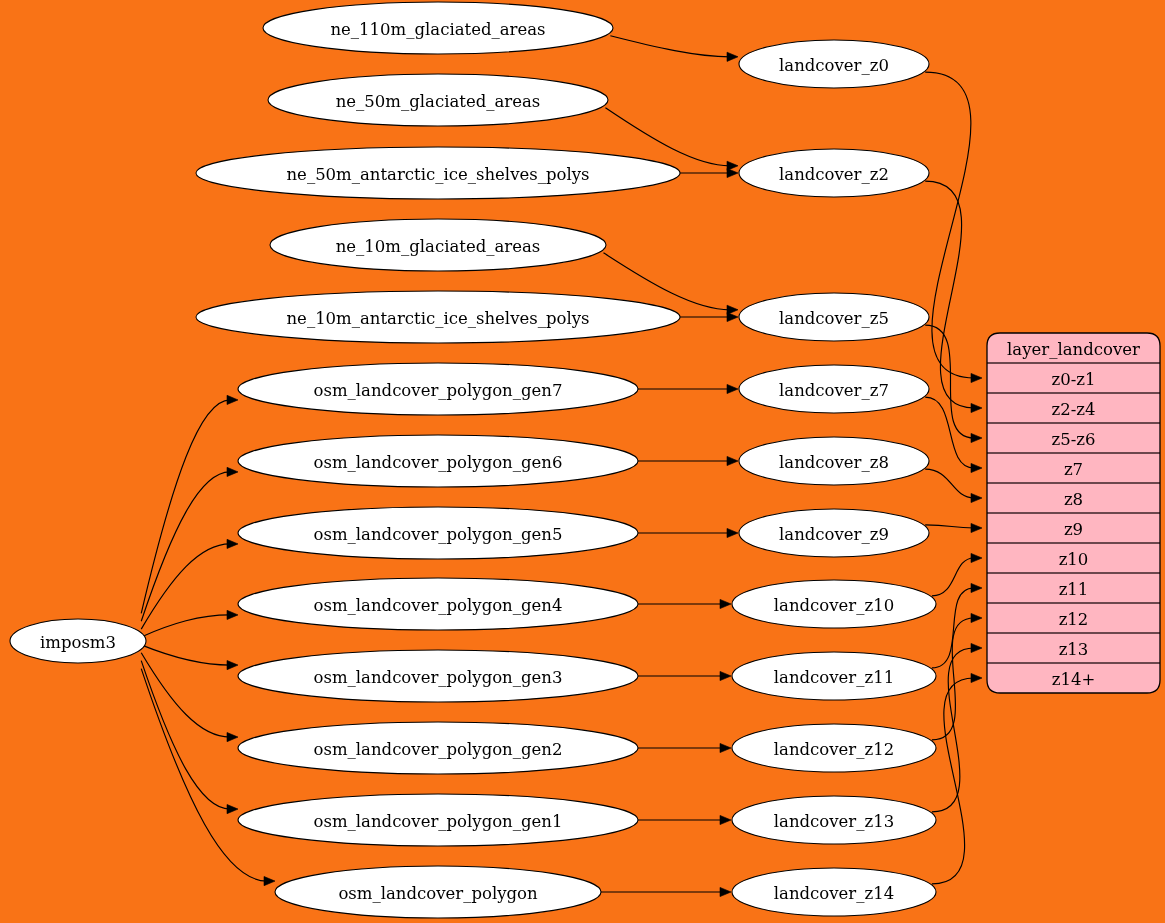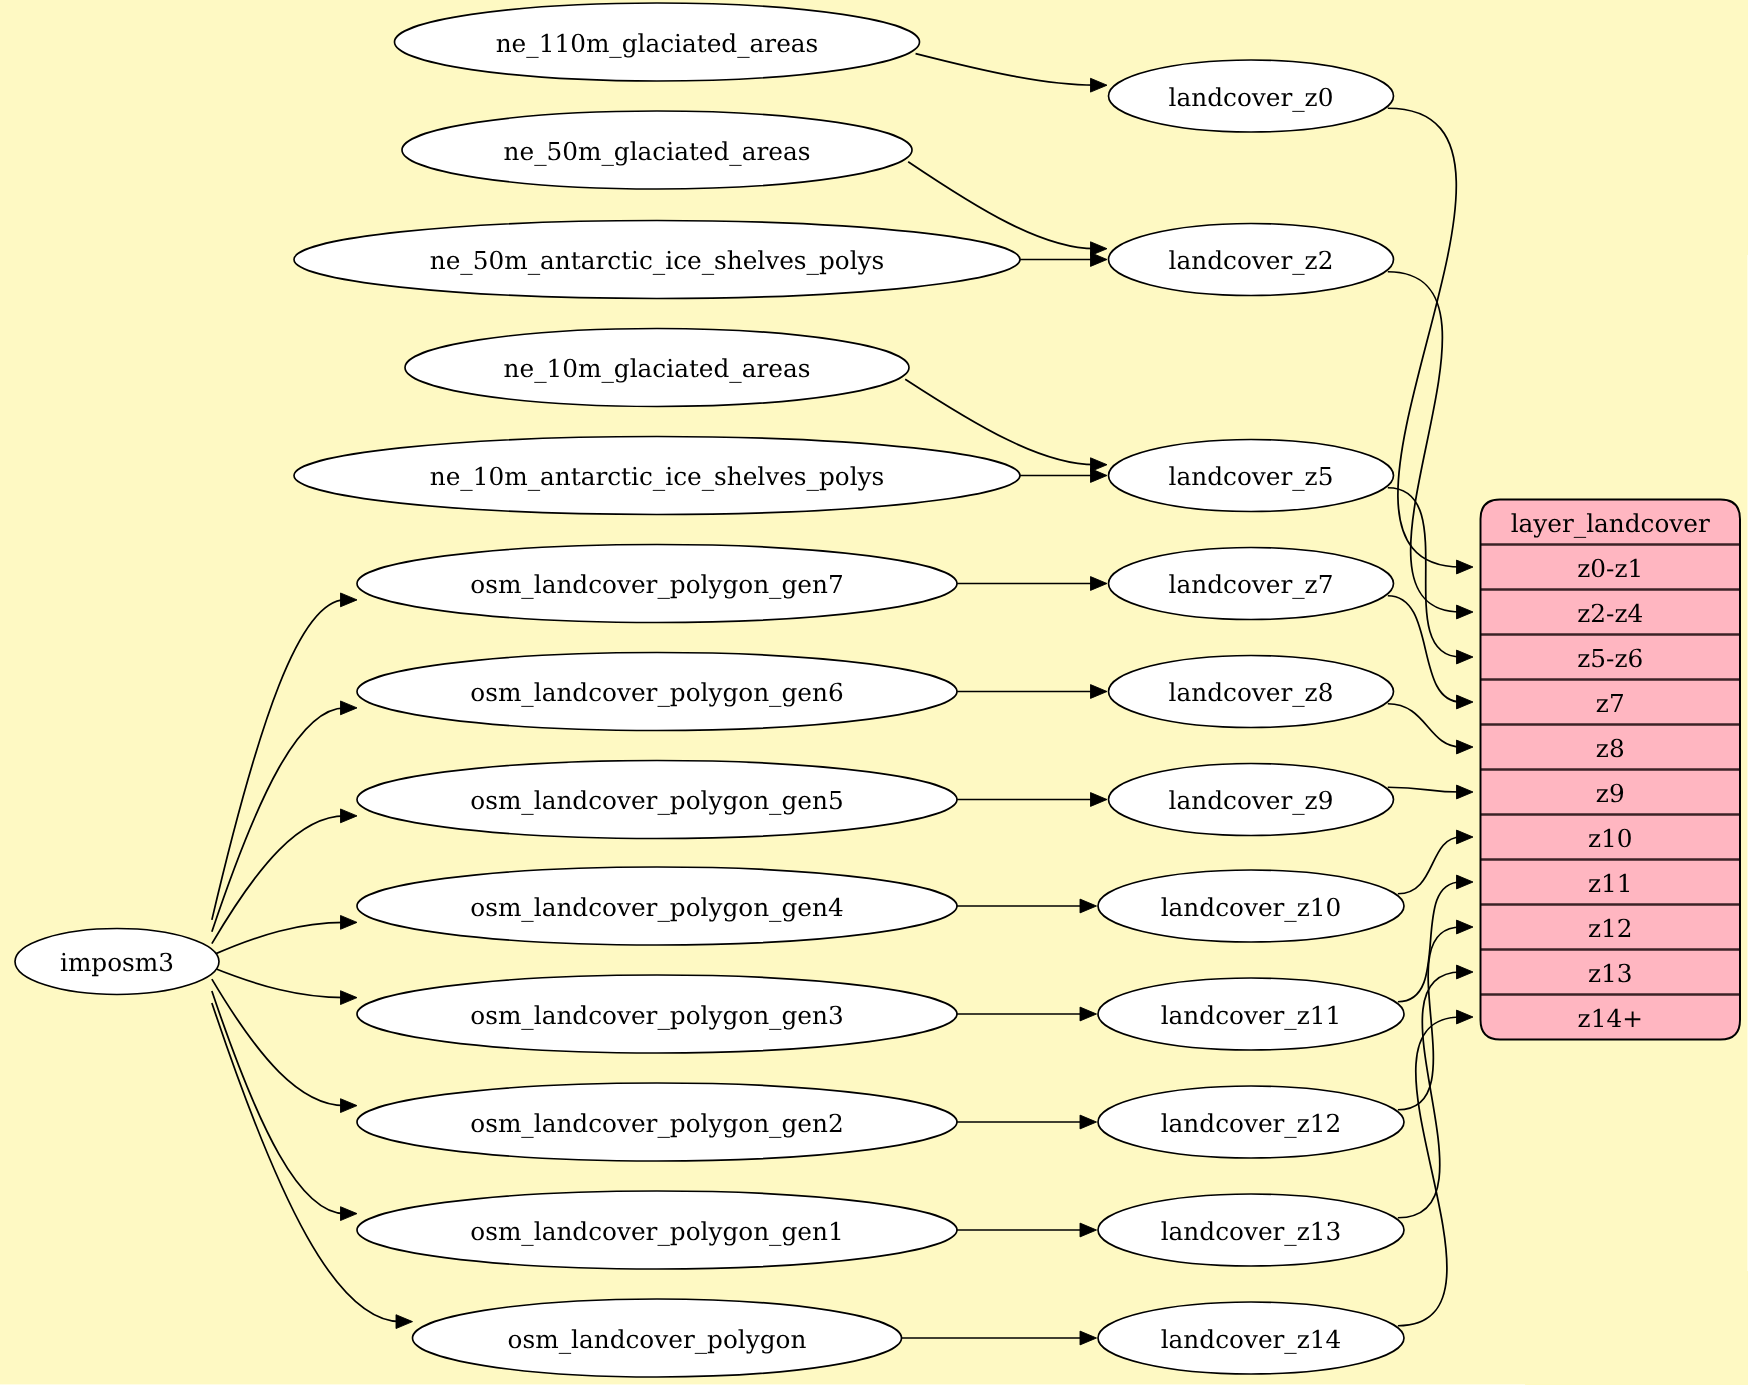--- a/index.html
+++ b/index.html
@@ -4,21 +4,21 @@
 <style>
   html, body {
     margin: 0;
     padding: 0;
     background: #ffffff;
   }
   #stage {
     position: relative;
     width: 1165px;
     height: 923px;
-    background: #fef9c3;
+    background: #f97316;
     overflow: hidden;
   }
   svg#graph {
     display: block;
     width: 1165px;
     height: 923px;
   }
   .node-ellipse {
     fill: #ffffff;
     stroke: #000000;

